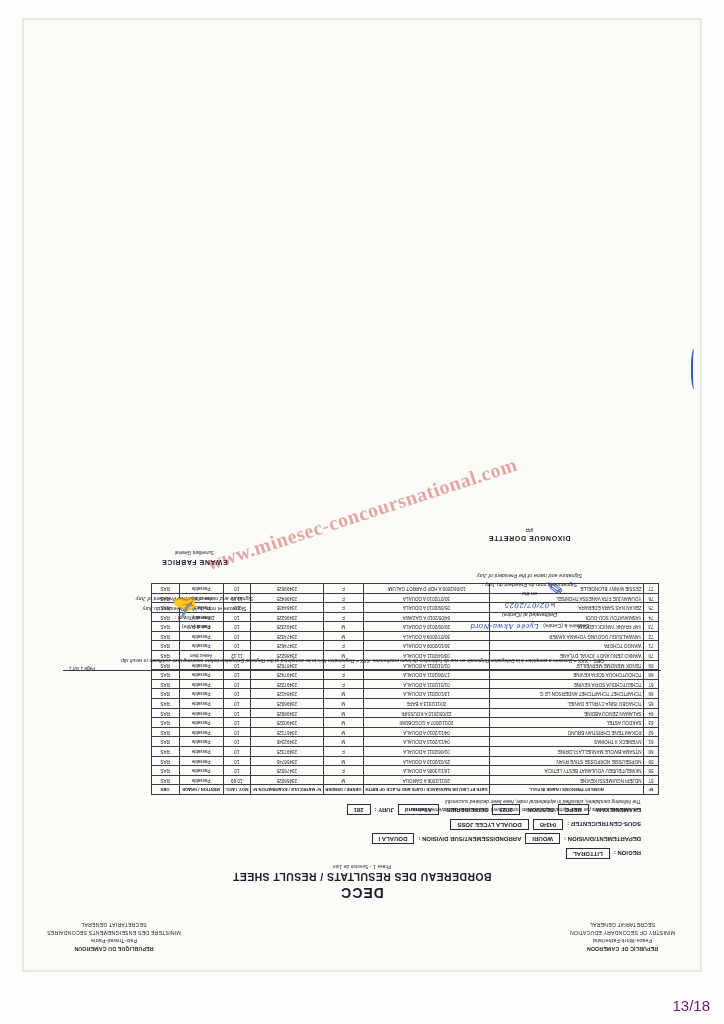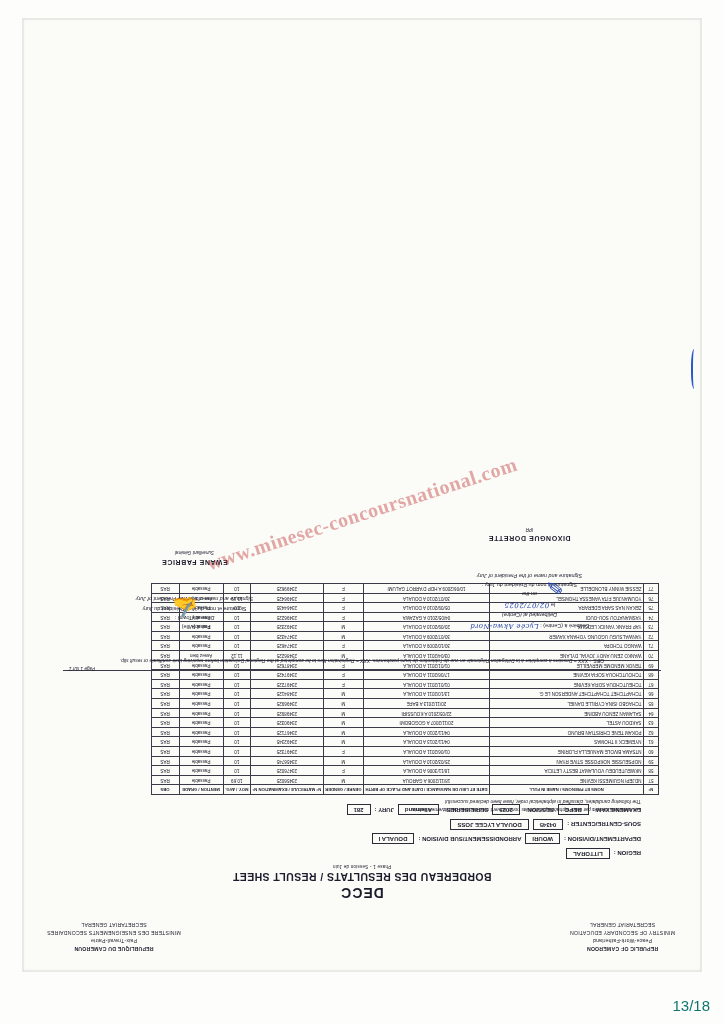--- a/index.html
+++ b/index.html
@@ -59,21 +59,21 @@
   .hand-centre{font-size:7px;letter-spacing:.4px;}
   .sigmark{position:absolute;color:#1e3fa8;font-size:20px;font-family:"Liberation Serif",serif;transform:rotate(-8deg);}
   
   .wm{
     position:absolute;left:50%;top:52%;
     transform:translate(-50%,-50%) rotate(-18deg);
     color:rgba(190,40,40,.40);
     font-size:20px;font-weight:bold;font-family:"Liberation Serif",serif;
     white-space:nowrap;letter-spacing:.5px;pointer-events:none;
   }
-  .pagenum{position:absolute;right:14px;bottom:10px;font-size:15px;color:#0f766e;font-family:"Liberation Sans",sans-serif;}
+  .pagenum{position:absolute;right:14px;bottom:10px;font-size:15px;color:#701a75;font-family:"Liberation Sans",sans-serif;}
   .ml{position:absolute;right:2px;top:330px;width:6px;height:40px;border-left:2px solid #2b57c9;border-radius:40%;}
 </style>
 </head>
 <body>
 
 <div class="page">
 
   <div class="scan">
     <div class="scan-inner">
 

